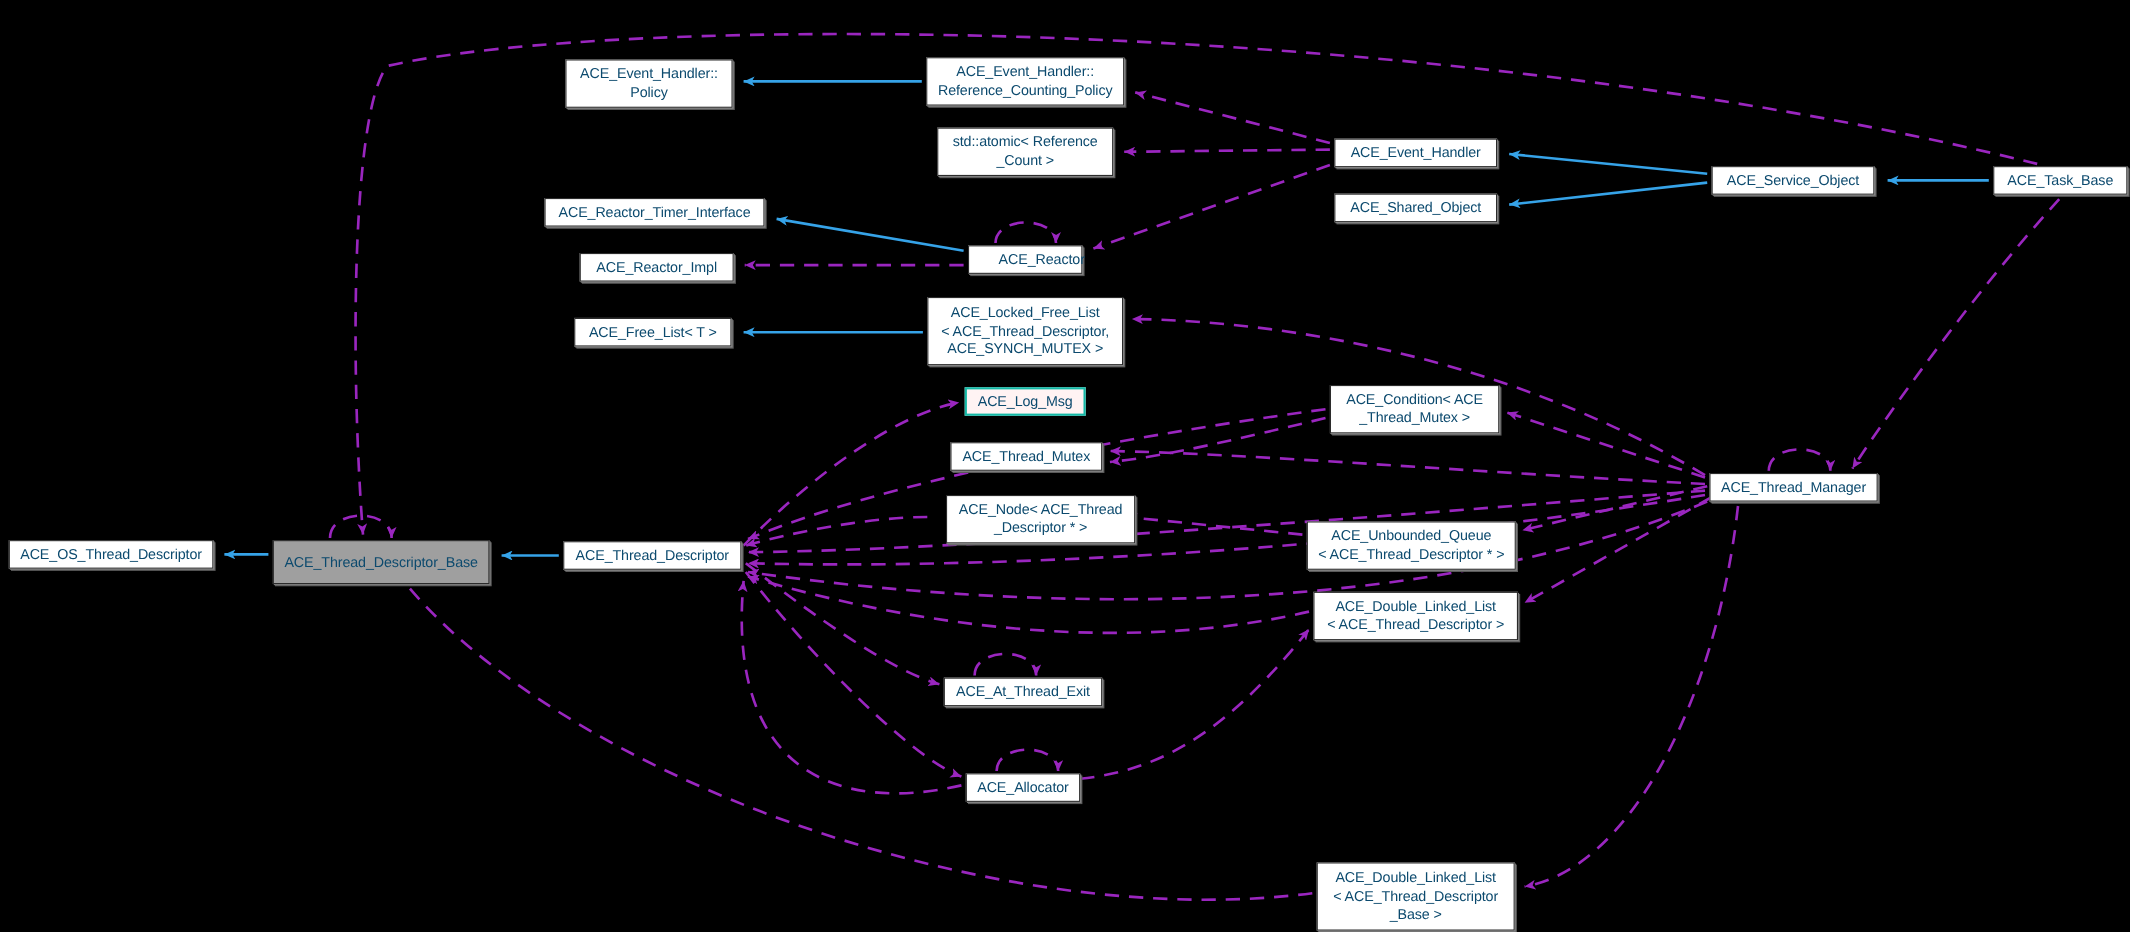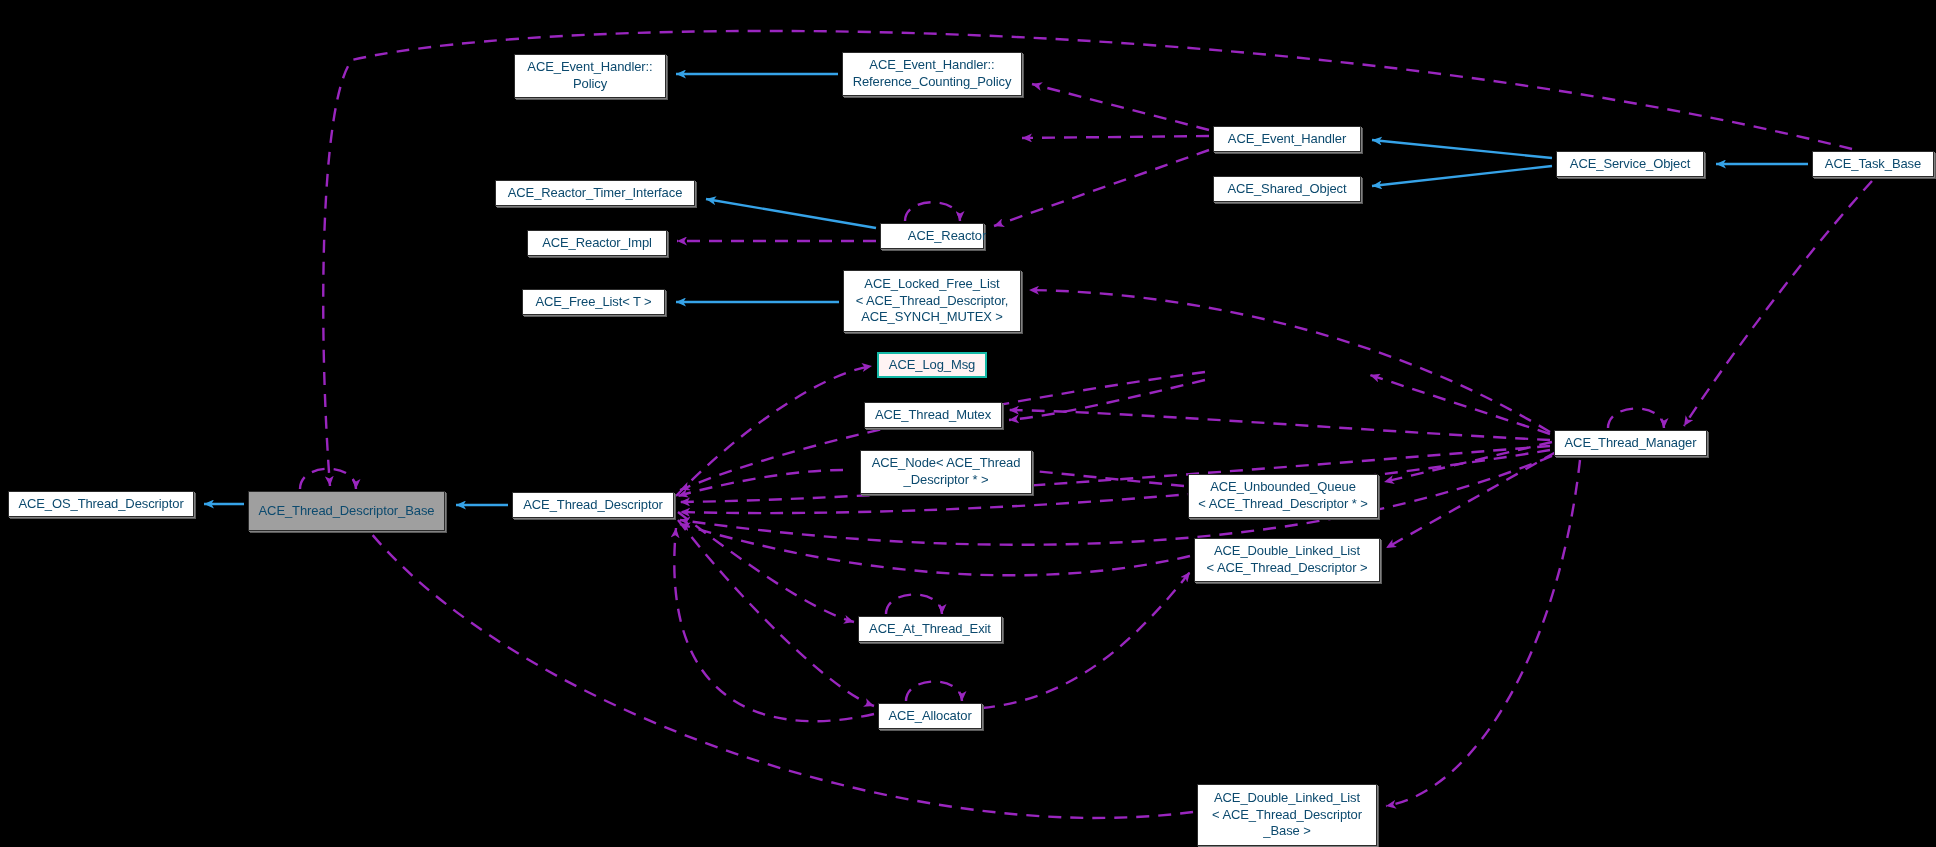--- a/index.html
+++ b/index.html
@@ -82,32 +82,36 @@
       <path d="M843,470 C790,470 720,484 678,496"></path>
       <path d="M1205,372 C1000,400 800,440 680,490"></path>
       <path d="M982,708 C1060,700 1120,660 1190,572"></path>
     </g>
   </svg>
 
 <div class="node" style="left: 514px; top: 54px; width: 152px; height: 44px;">ACE_Event_Handler::
 Policy</div>
     <div class="node" style="left: 842px; top: 52px; width: 180px; height: 44px;">ACE_Event_Handler::
 Reference_Counting_Policy</div>
+    <div class="node" style="left: 852px; top: 116px; width: 160px; height: 44px;">std::atomic&lt; Reference
+_Count &gt;</div>
     <div class="node" style="left: 1213px; top: 126px; width: 148px; height: 26px;">ACE_Event_Handler</div>
     <div class="node" style="left: 1213px; top: 176px; width: 148px; height: 26px;">ACE_Shared_Object</div>
     <div class="node" style="left: 1556px; top: 151px; width: 148px; height: 26px;">ACE_Service_Object</div>
     <div class="node" style="left: 1812px; top: 151px; width: 122px; height: 26px;">ACE_Task_Base</div>
     <div class="node" style="left: 495px; top: 180px; width: 200px; height: 26px;">ACE_Reactor_Timer_Interface</div>
     <div class="node" style="left: 527px; top: 230px; width: 140px; height: 26px;">ACE_Reactor_Impl</div>
     <div class="node" style="left: 880px; top: 223px; width: 104px; height: 26px; padding-left: 34px;">ACE_Reactor</div>
     <div class="node" style="left: 522px; top: 289px; width: 143px; height: 26px;">ACE_Free_List&lt; T &gt;</div>
     <div class="node" style="left: 843px; top: 270px; width: 178px; height: 62px;">ACE_Locked_Free_List
 &lt; ACE_Thread_Descriptor,
 ACE_SYNCH_MUTEX &gt;</div>
     <div class="node current" style="left: 877px; top: 352px; width: 110px; height: 26px;">ACE_Log_Msg</div>
+    <div class="node" style="left: 1209px; top: 350px; width: 154px; height: 44px;">ACE_Condition&lt; ACE
+_Thread_Mutex &gt;</div>
     <div class="node" style="left: 864px; top: 402px; width: 138px; height: 26px;">ACE_Thread_Mutex</div>
     <div class="node" style="left: 1554px; top: 430px; width: 153px; height: 26px;">ACE_Thread_Manager</div>
     <div class="node" style="left: 847px; top: 450px; width: 172px; height: 44px; margin-left: 13px;">ACE_Node&lt; ACE_Thread
 _Descriptor * &gt;</div>
     <div class="node" style="left: 8px; top: 491px; width: 186px; height: 26px;">ACE_OS_Thread_Descriptor</div>
     <div class="node highlight" style="left: 248px; top: 491px; width: 197px; height: 40px;">ACE_Thread_Descriptor_Base</div>
     <div class="node" style="left: 512px; top: 492px; width: 162px; height: 26px;">ACE_Thread_Descriptor</div>
     <div class="node" style="left: 1188px; top: 474px; width: 190px; height: 44px;">ACE_Unbounded_Queue
 &lt; ACE_Thread_Descriptor * &gt;</div>
     <div class="node" style="left: 1194px; top: 538px; width: 186px; height: 44px;">ACE_Double_Linked_List

